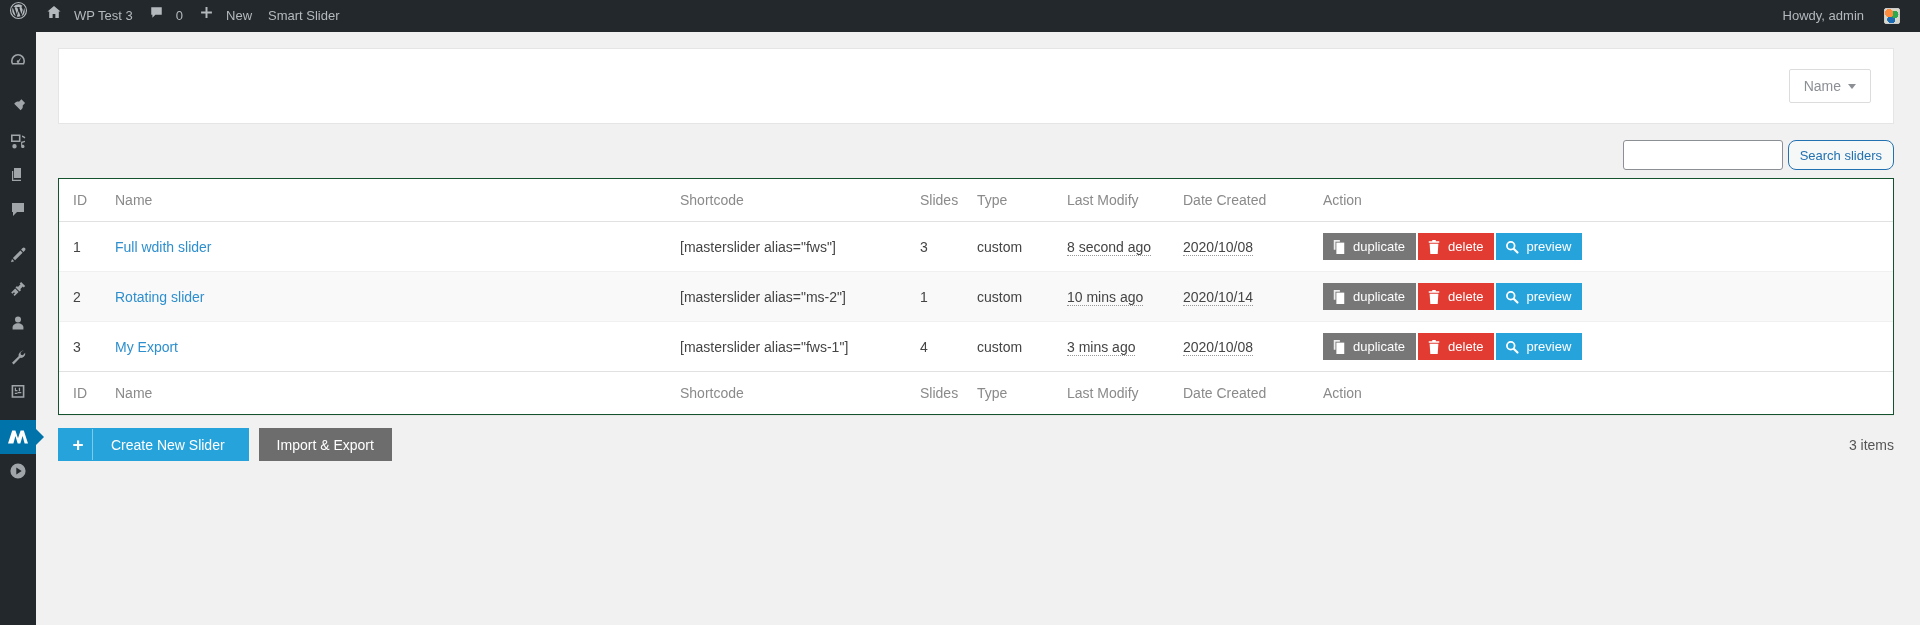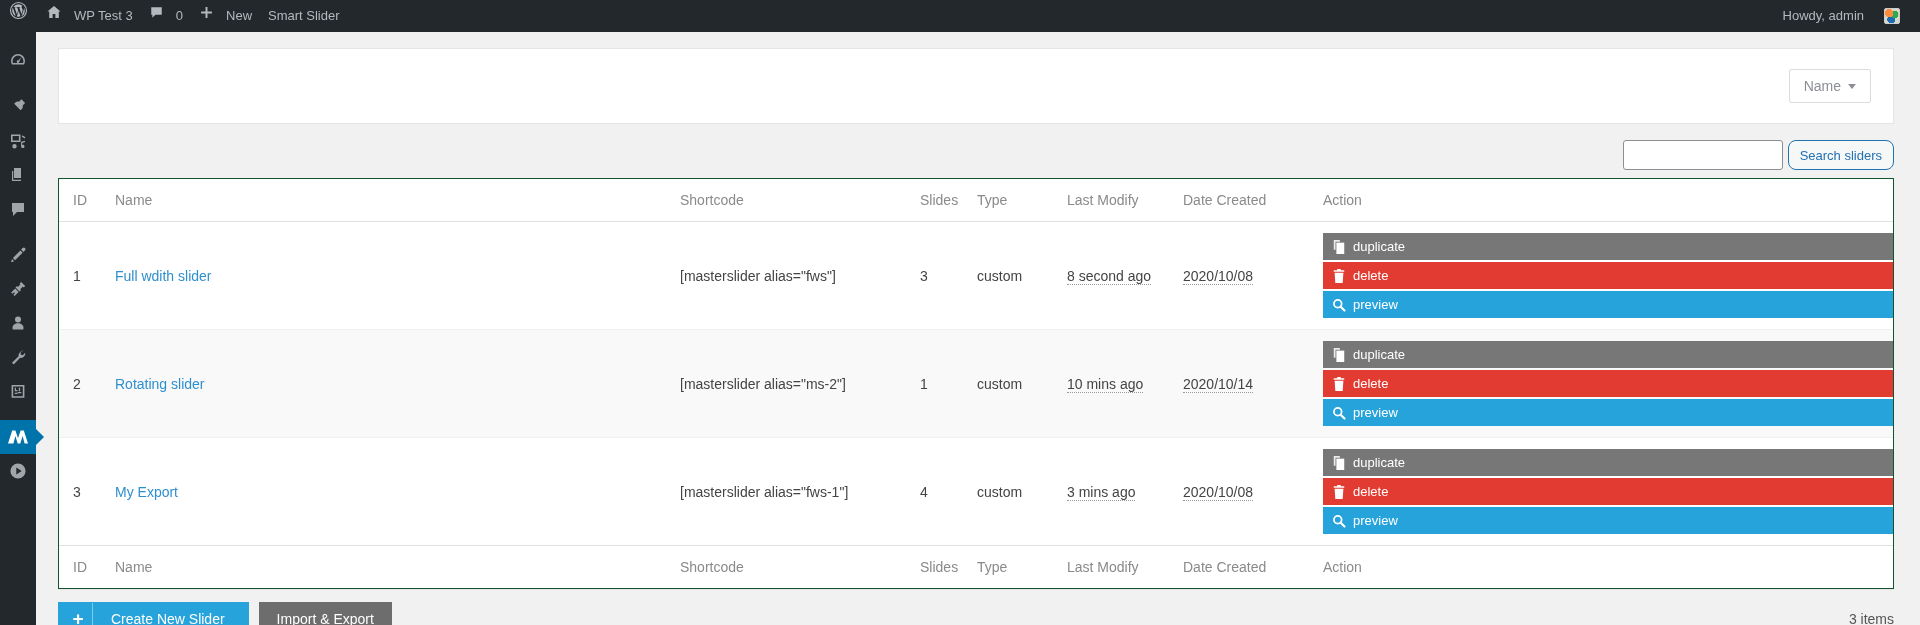--- a/index.html
+++ b/index.html
@@ -222,21 +222,21 @@
     text-decoration: none;
     cursor: pointer;
   }
   .dotted {
     border-bottom: 1px dotted #999;
     color: #444;
     cursor: pointer;
   }
 
   
-  .actions { display: flex; gap: 2px; flex-direction: column; }
+  .actions { display: flex; gap: 2px; }
   .act-btn {
     display: inline-flex;
     align-items: center;
     gap: 7px;
     height: 27px;
     padding: 0 11px 0 9px;
     font-size: 13px;
     color: #fff;
     border: none;
     cursor: pointer;

